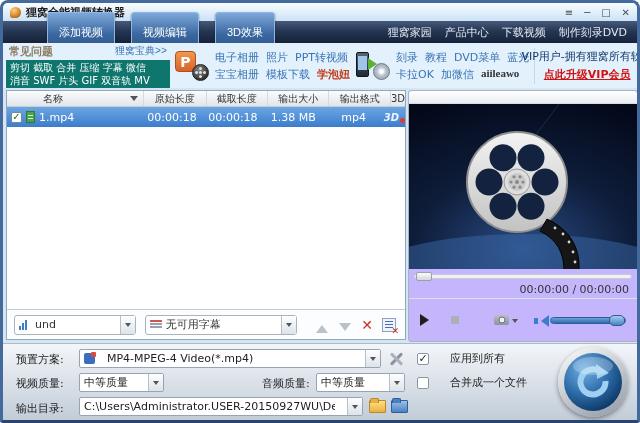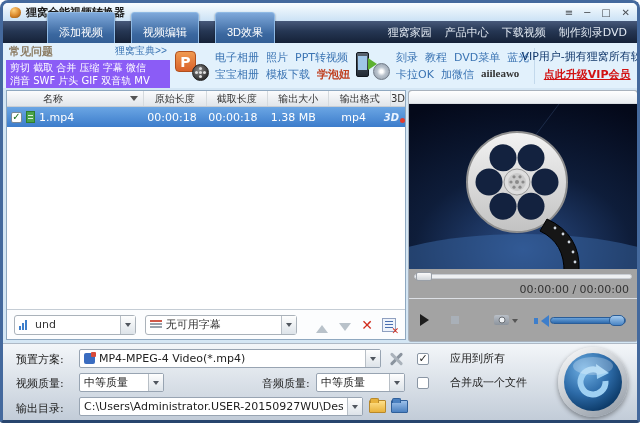--- a/index.html
+++ b/index.html
@@ -20,21 +20,21 @@
   .tab{padding:12px 11px;border:1px solid #8fb9e4;border-radius:3px;background:linear-gradient(#7ea8da,#3a679f 55%,#2b5489);color:#fff;font-size:11px;box-shadow:0 1px 2px rgba(0,0,0,.45);cursor:pointer;white-space:nowrap;}
   .navlinks{margin-left:auto;display:flex;gap:13px;font-size:11px;color:#e2e9f2;}
   .navlinks span{cursor:pointer;white-space:nowrap;}
 
   
   .toolbar{height:45px;background:#e2f1fc;display:flex;align-items:center;padding:1px 3px;gap:5px;flex:0 0 auto;}
   .faq-col{width:164px;flex:0 0 auto;display:flex;flex-direction:column;gap:1px;}
   .faq-row{display:flex;justify-content:space-between;align-items:center;padding:0 3px;font-family:Liberation Mono, monospace;}
   .faq{font-size:11px;color:#8a7a5f;font-weight:bold;}
   .baodian{font-size:10px;color:#3b74b3;cursor:pointer;}
-  .kwbox{background:#8b5cf6;color:#fff;font-size:10px;line-height:13px;padding:1px 4px;white-space:nowrap;cursor:pointer;}
+  .kwbox{background:#0f766e;color:#fff;font-size:10px;line-height:13px;padding:1px 4px;white-space:nowrap;cursor:pointer;}
   .ppt-icon{width:35px;height:33px;position:relative;flex:0 0 auto;}
   .ppt-p{position:absolute;left:0;top:2px;width:21px;height:21px;background:linear-gradient(#f09a50,#d9622b);border-radius:4px;color:#fff;font-weight:bold;font-size:14px;display:flex;align-items:center;justify-content:center;border:1px solid #b04f1d;}
   .ppt-reel{position:absolute;right:1px;bottom:1px;width:17px;height:17px;border-radius:50%;background:radial-gradient(circle at 40% 35%,#888,#333 70%);border:1px solid #222;}
   .ppt-reel::after{content:"";position:absolute;left:6px;top:6px;width:3px;height:3px;border-radius:50%;background:#ddd;box-shadow:-4px 0 0 #ddd,4px 0 0 #ddd,0 -4px 0 #ddd,0 4px 0 #ddd;}
   .linkgroup{display:flex;flex-direction:column;gap:2px;font-size:11px;flex:0 0 auto;}
   .lg-row{display:flex;gap:7px;white-space:nowrap;}
   .lg-row span{color:#3b74b3;cursor:pointer;}
   .lg-row span.hot{color:#c04020;font-weight:bold;}
   .lg-row span.wechat-id{color:#333;font-weight:bold;font-family:"Liberation Serif",serif;}
   .phone-icon{width:36px;height:33px;position:relative;flex:0 0 auto;}
@@ -79,21 +79,21 @@
   .aud-icon i{width:2px;background:#3d7ecb;display:block;}
   .subbar .grow{flex:1;}
   .mv{width:14px;height:14px;position:relative;cursor:pointer;}
   .mv.up::before{content:"";position:absolute;left:1px;top:1px;border:6px solid transparent;border-bottom:8px solid #b9c2ca;}
   .mv.down::before{content:"";position:absolute;left:1px;top:5px;border:6px solid transparent;border-top:8px solid #b9c2ca;}
   .del-x{color:#d12c1c;font-weight:bold;font-size:14px;line-height:1;cursor:pointer;}
   .clear-icon{width:14px;height:14px;position:relative;border:1px solid #8fa0c0;background:#eef3fb;cursor:pointer;margin-right:2px;}
   .clear-icon::before{content:"";position:absolute;left:2px;right:2px;top:2px;height:1px;background:#4a6fb0;box-shadow:0 3px 0 #4a6fb0,0 6px 0 #4a6fb0;}
   .clear-icon::after{content:"✕";position:absolute;right:-4px;bottom:-5px;color:#d12c1c;font-size:9px;font-weight:bold;}
 
-  .preview-panel{position:absolute;left:405px;top:2px;width:230px;height:252px;background:#a3a3a3;border:1px solid #a9b2bd;border-radius:3px;display:flex;flex-direction:column;}
+  .preview-panel{position:absolute;left:405px;top:2px;width:230px;height:252px;background:#c4b5fd;border:1px solid #a9b2bd;border-radius:3px;display:flex;flex-direction:column;}
   .pv-head{height:13px;background:linear-gradient(#fff,#e9edf1);border-bottom:1px solid #d8dce1;border-radius:3px 3px 0 0;flex:0 0 auto;}
   .pv-video{height:165px;background:#000;position:relative;flex:0 0 auto;}
   .pv-video svg{position:absolute;inset:0;width:100%;height:100%;}
   .pv-seek{height:14px;display:flex;align-items:center;padding:0 5px;flex:0 0 auto;}
   .seek-track{flex:1;height:5px;background:#eef0f2;border:1px solid #c9cdd3;border-radius:3px;position:relative;cursor:pointer;}
   .seek-handle{position:absolute;left:1px;top:-3px;width:16px;height:9px;background:linear-gradient(#fafafa,#d2d6da);border:1px solid #9aa0a8;border-radius:2px;cursor:pointer;}
   .pv-time{font-size:11px;color:#333;text-align:right;padding:0 8px 2px 0;border-bottom:1px solid #dcdfe4;flex:0 0 auto;}
   .pv-controls{flex:1;display:flex;align-items:center;padding:0 11px;gap:16px;}
   .play-icon{width:0;height:0;border:6px solid transparent;border-left:9px solid #1e1e1e;cursor:pointer;}
   .stop-icon{width:8px;height:8px;background:#a9b0b8;cursor:pointer;}
@@ -104,21 +104,21 @@
   .vol-wrap{display:flex;align-items:center;gap:4px;}
   .spk-icon{position:relative;width:12px;height:13px;cursor:pointer;}
   .spk-icon::before{content:"";position:absolute;left:0;top:4px;width:4px;height:6px;background:#3d7ecb;}
   .spk-icon::after{content:"";position:absolute;left:1px;top:1px;border:6px solid transparent;border-right:8px solid #3d7ecb;}
   .vol-track{width:76px;height:7px;background:linear-gradient(#6aa2da,#2f6bad);border-radius:4px;position:relative;border:1px solid #2a5d98;cursor:pointer;}
   .vol-handle{position:absolute;right:0;top:-3px;width:16px;height:11px;background:linear-gradient(#a6cbee,#4a85c4);border:1px solid #2a5d98;border-radius:5px;cursor:pointer;}
 
   
   .bottom{flex:0 0 auto;height:77px;background:linear-gradient(#f3f6f9,#c2ccd8);border-top:1px solid #aeb9c6;position:relative;font-size:11px;color:#222;}
   .b-label{position:absolute;left:13px;white-space:nowrap;}
-  .field{position:absolute;height:19px;background:#fff;border:1px solid #98a4b2;border-radius:2px;display:flex;align-items:center;padding-left:4px;gap:4px;font-size:11px;color:#222;}
+  .field{position:absolute;height:19px;background:#fff;border:1px solid #98a4b2;border-radius:2px;display:flex;align-items:center;padding-left:4px;gap:12px;font-size:11px;color:#222;}
   .field .val{flex:1;overflow:hidden;white-space:nowrap;}
   .preset-icon{width:11px;height:11px;background:#3a6cc0;border-radius:2px;position:relative;flex:0 0 auto;}
   .preset-icon::after{content:"";position:absolute;right:-1px;top:-1px;width:5px;height:5px;background:#d84a3a;border-radius:1px;}
   .wrench{position:absolute;left:385px;top:7px;width:16px;height:16px;cursor:pointer;}
   .wrench::before{content:"";position:absolute;left:7px;top:0;width:3px;height:16px;background:#8a939e;transform:rotate(45deg);border-radius:2px;}
   .wrench::after{content:"";position:absolute;left:7px;top:0;width:3px;height:16px;background:#aab2bb;transform:rotate(-45deg);border-radius:2px;}
   .chk-row{position:absolute;display:flex;align-items:center;gap:21px;}
   .cb2{width:12px;height:12px;background:#fff;border:1px solid #8a96a4;border-radius:2px;display:inline-flex;align-items:center;justify-content:center;cursor:pointer;flex:0 0 auto;}
   .cb2.checked::after{content:"✓";font-size:11px;font-weight:bold;color:#1e1e1e;line-height:1;}
   .folder-btn{position:absolute;width:17px;height:13px;cursor:pointer;border-radius:1px;}

